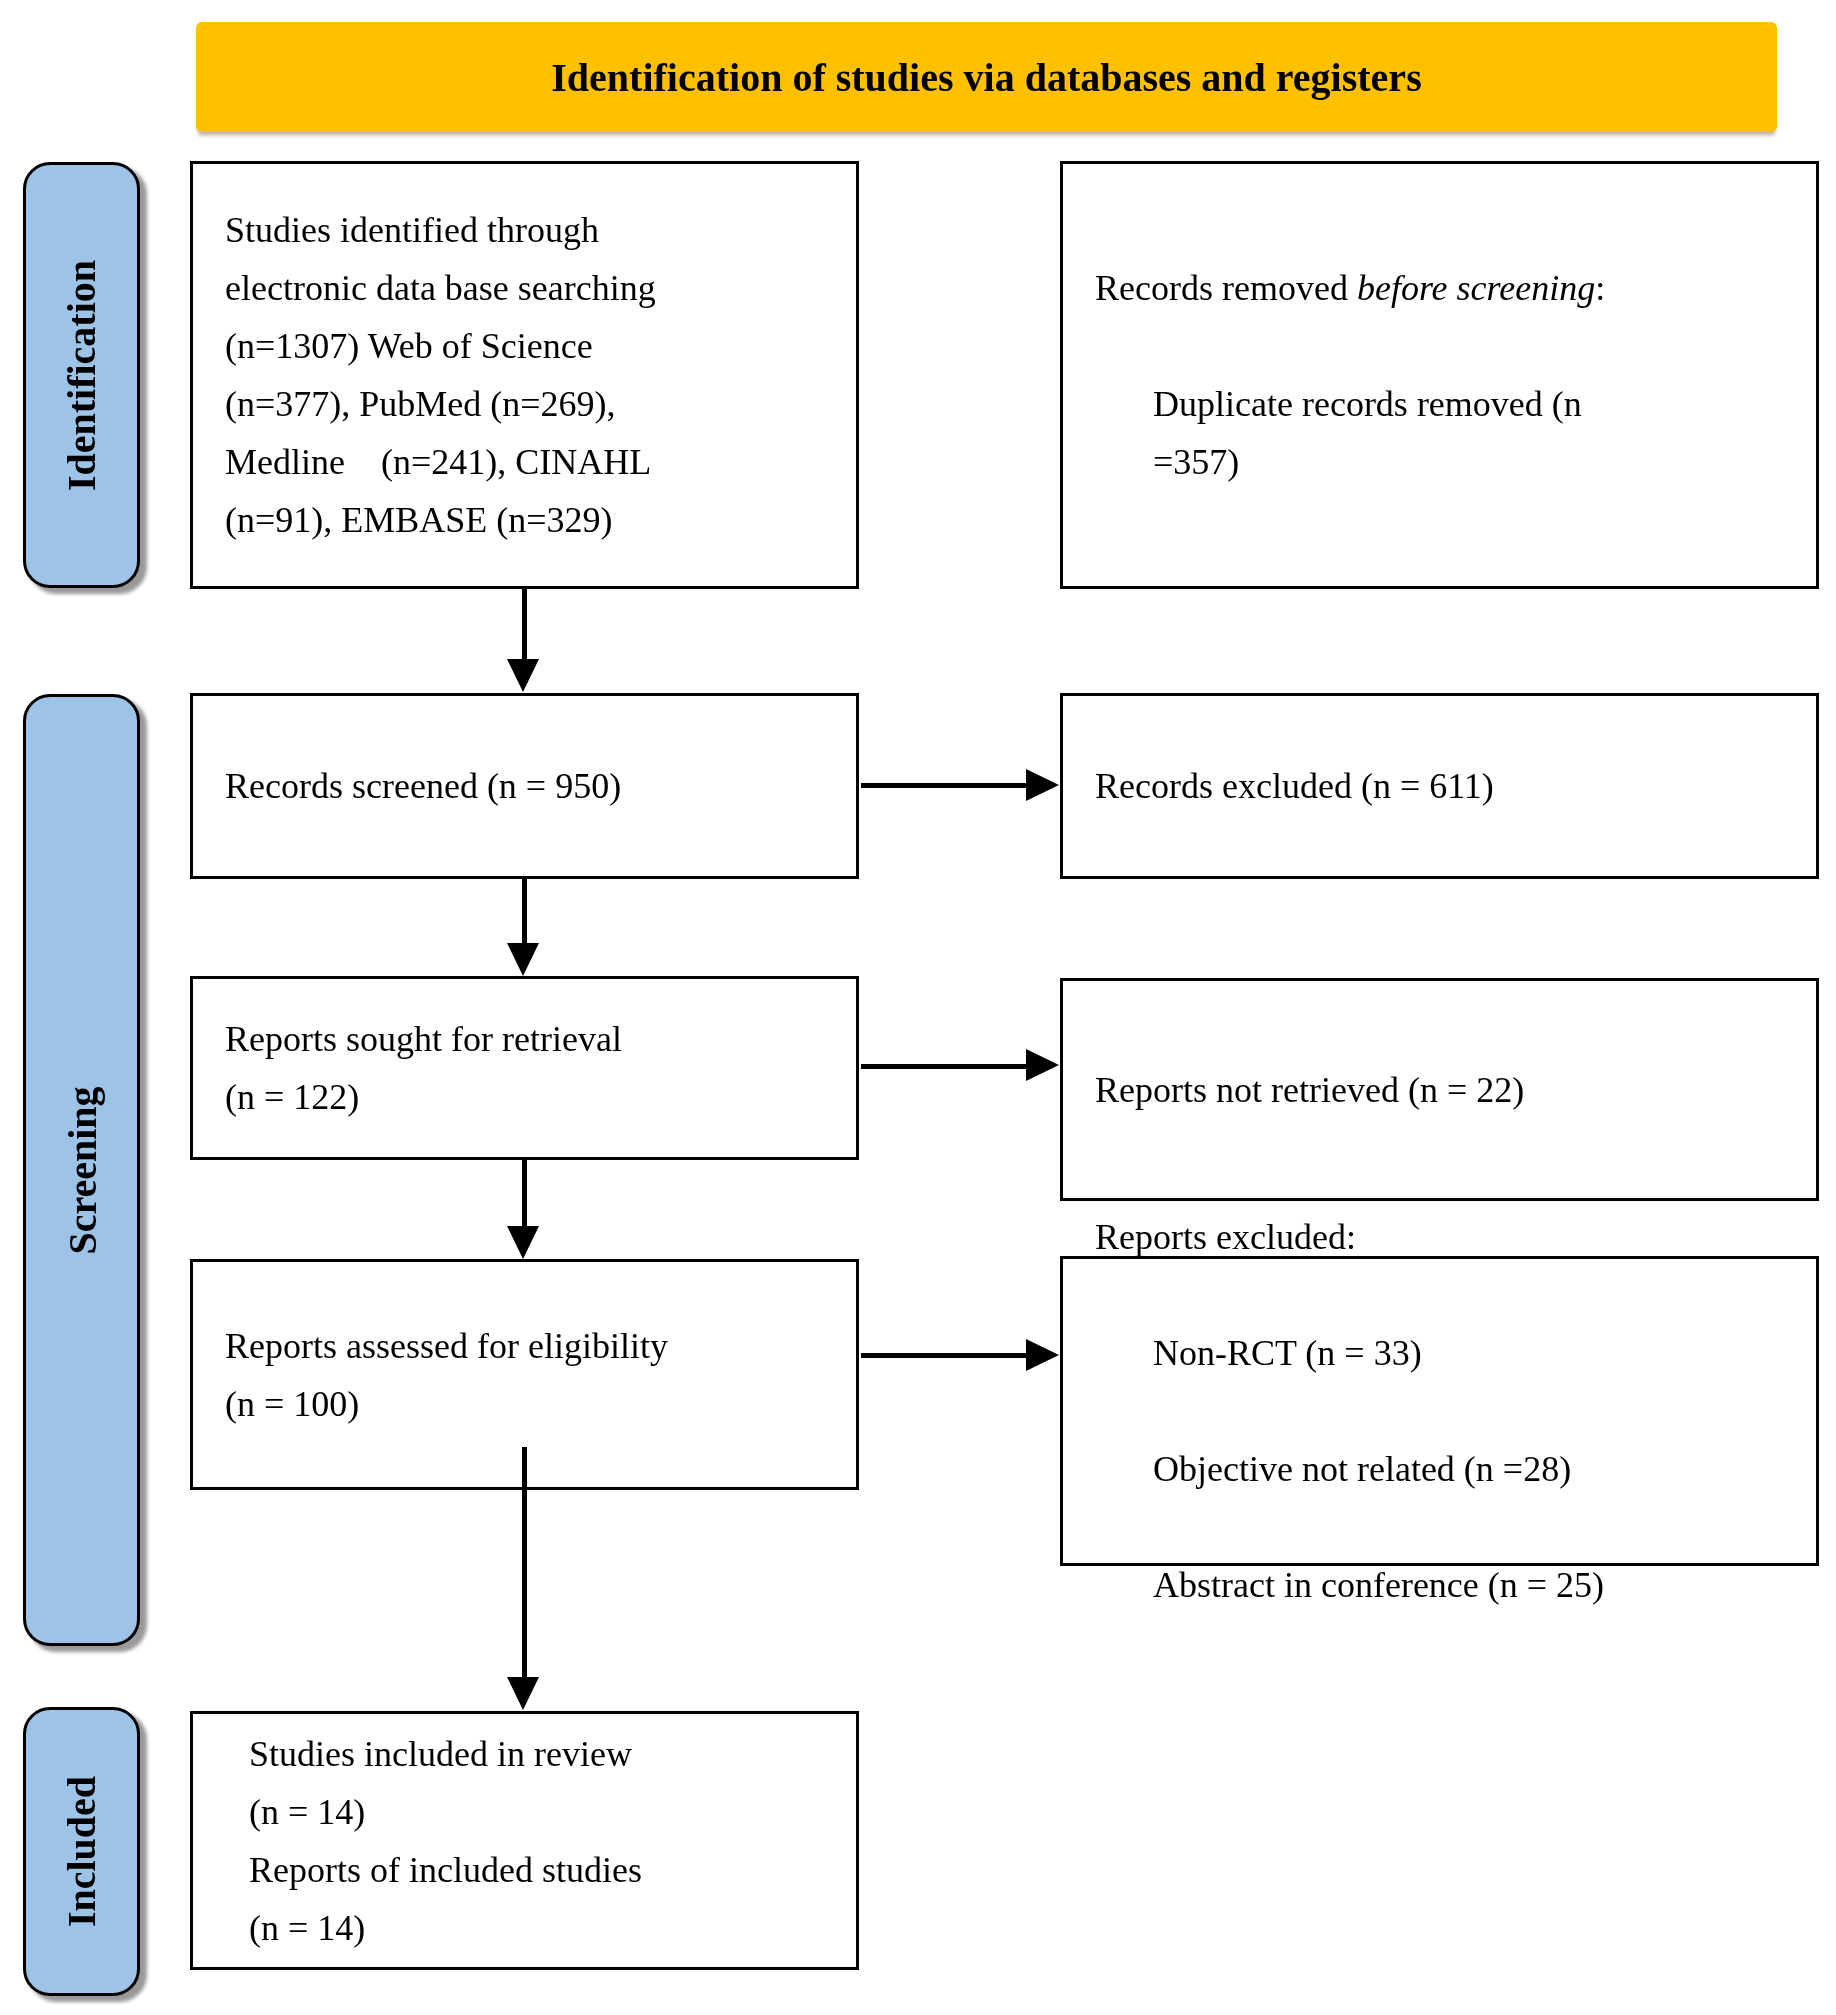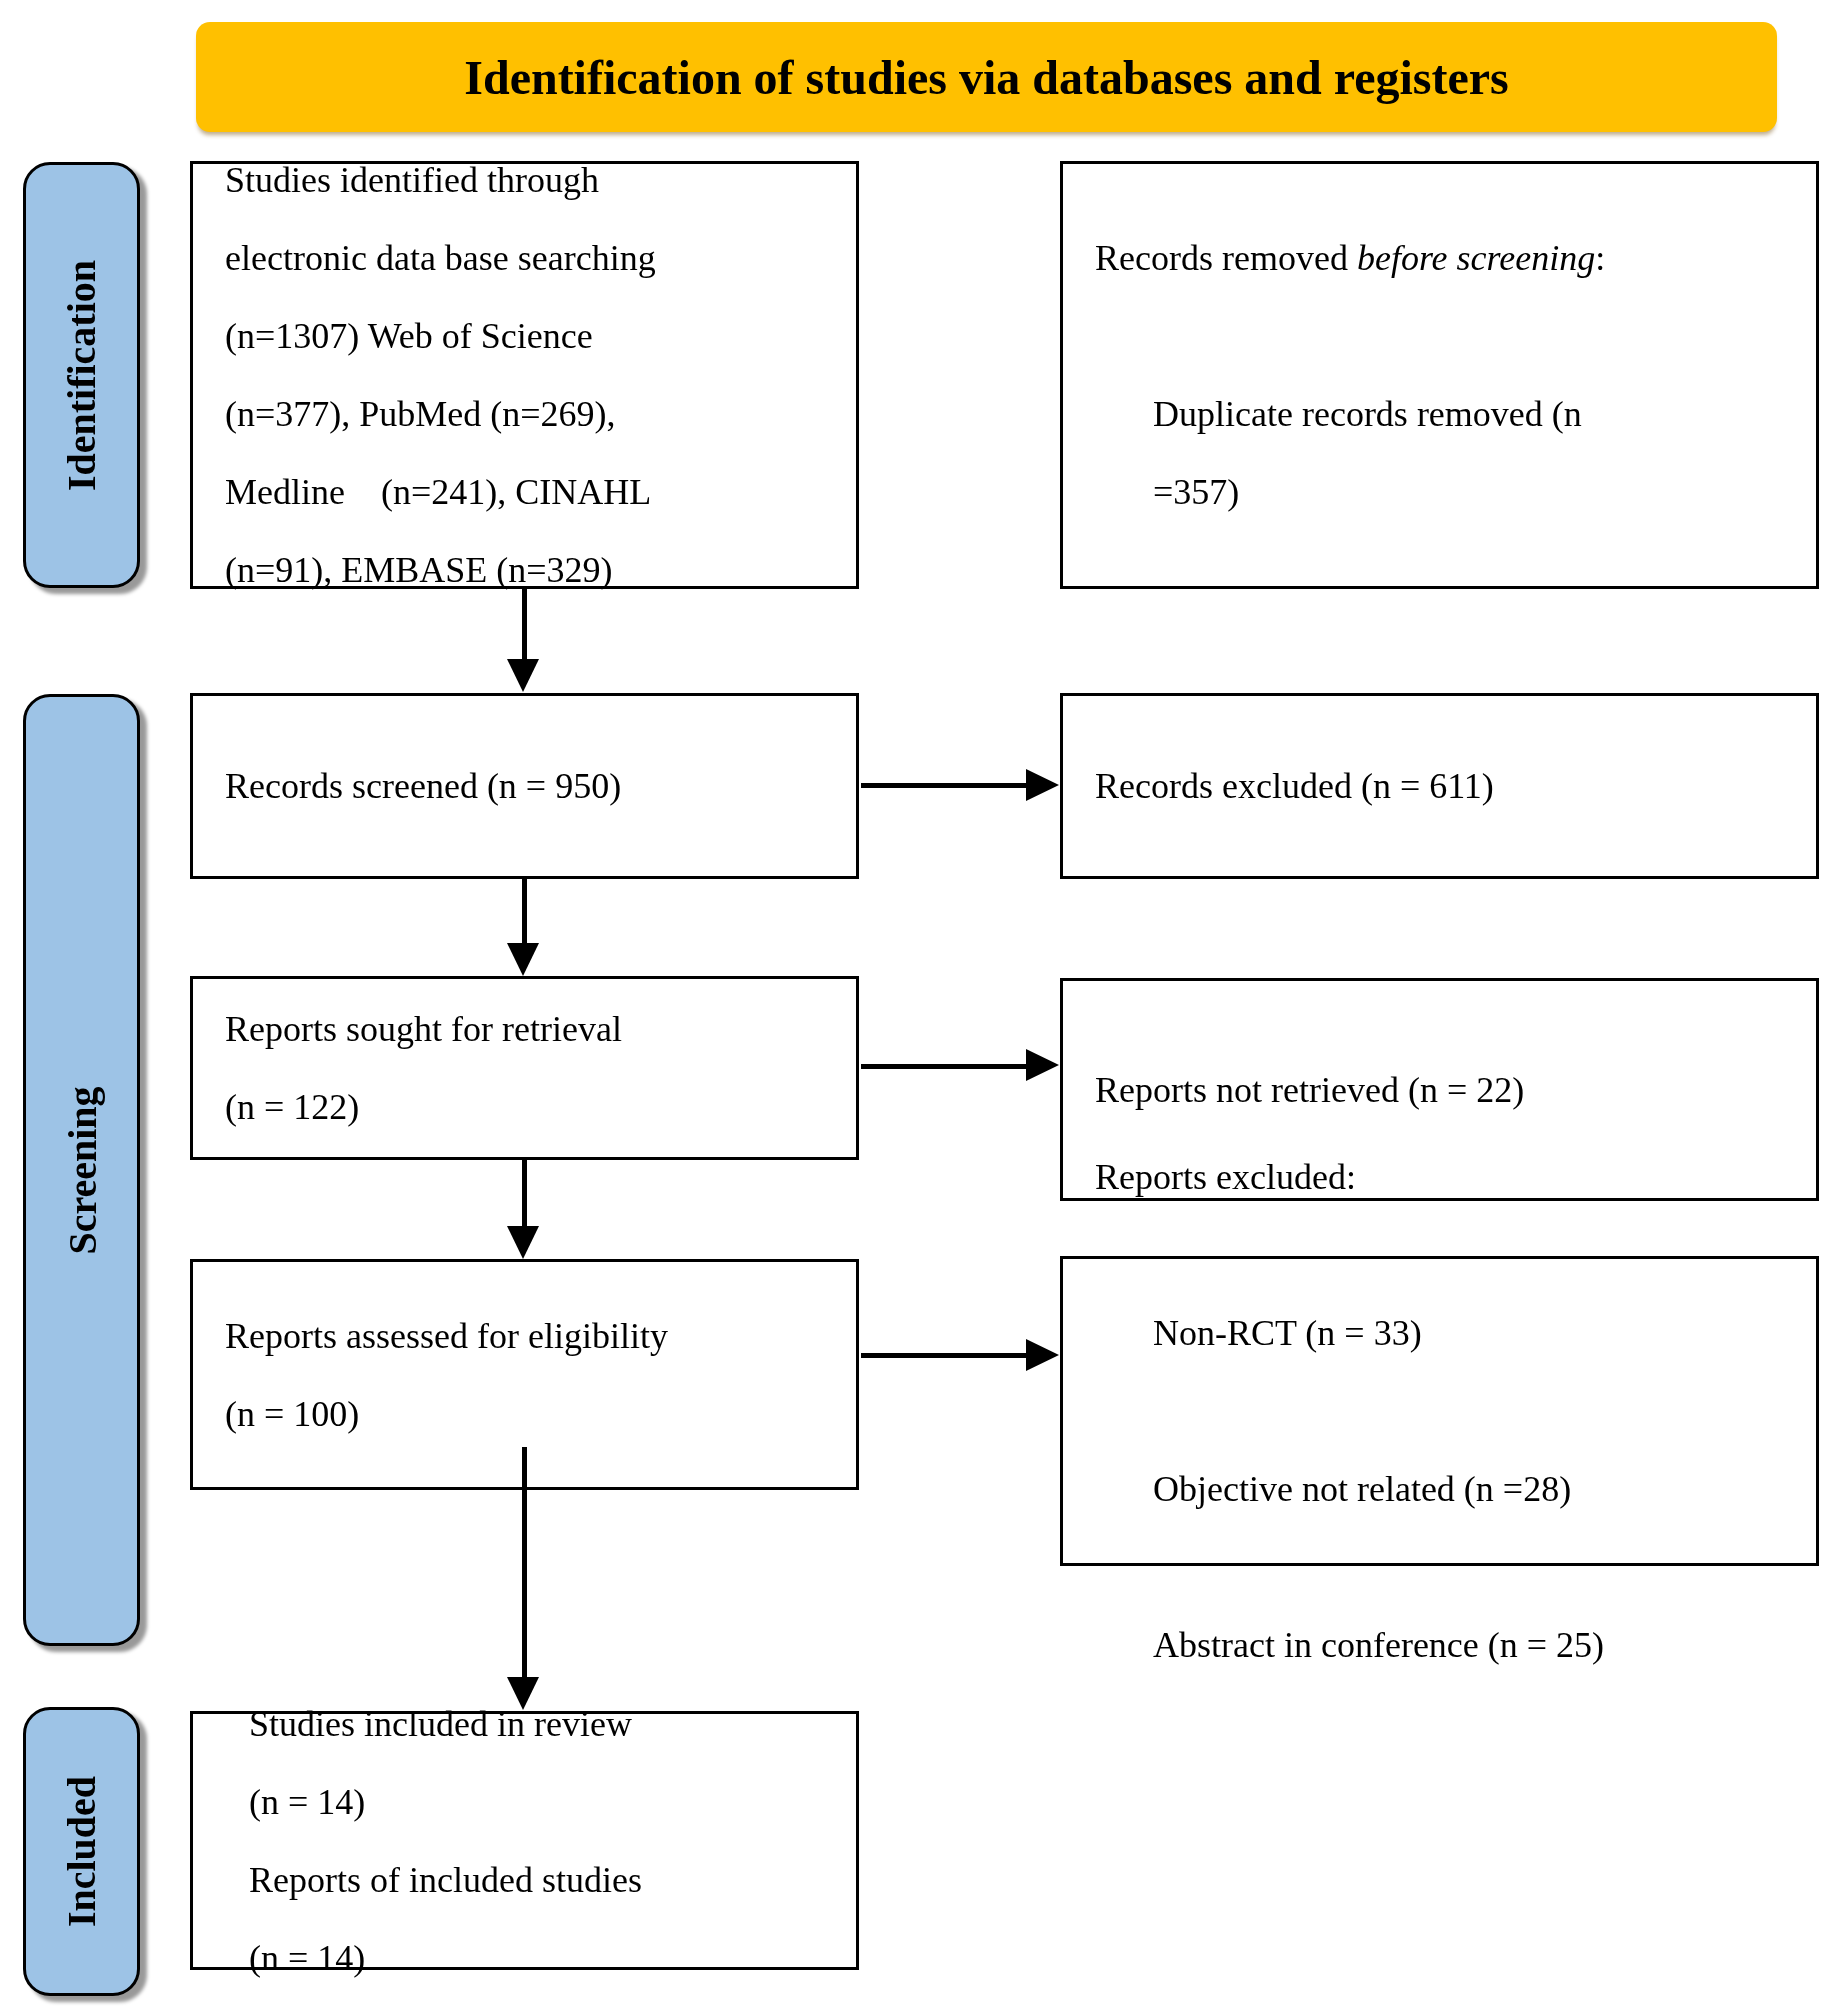--- a/index.html
+++ b/index.html
@@ -7,41 +7,41 @@
     --stage-bg:#9DC3E6;
     --line:#000000;
     --text:#000000;
   }
   *{box-sizing:border-box;margin:0;padding:0;}
   body{background:#ffffff;font-family:"Liberation Serif","DejaVu Serif",serif;color:var(--text);}
   .canvas{position:relative;width:1836px;height:2015px;background:#ffffff;overflow:hidden;}
 
   .banner{
     position:absolute;left:196px;top:22px;width:1581px;height:110px;
-    background:var(--banner-bg);border-radius:14px;
+    background:var(--banner-bg);border-radius:6px;
     display:flex;align-items:center;justify-content:center;
-    font-weight:bold;font-size:48px;
+    font-weight:bold;font-size:40px;
     box-shadow:0 5.6px 4.5px -2.8px rgba(110,70,0,0.45);
   }
 
   .stage{
     position:absolute;left:23.4px;width:117px;
     background:var(--stage-bg);border:3.3px solid var(--line);border-radius:27px;
     box-shadow:6.7px 5.6px 3.9px rgba(0,0,0,0.40);
     display:flex;align-items:center;justify-content:center;
   }
   .stage .vtxt{transform:rotate(-90deg);white-space:nowrap;font-weight:bold;font-size:40px;}
 
   .flowbox{
     position:absolute;background:#ffffff;border:3.9px solid var(--line);
     display:flex;align-items:center;
   }
   .txt{
     padding:11px 22px 11px 32px;
-    font-size:36px;line-height:78px;white-space:pre-line;
+    font-size:36px;line-height:58px;white-space:pre-line;
   }
   .indent{padding-left:58px;}
   .pre{white-space:pre-line;}
   em{font-style:italic;}
 
   .vline{position:absolute;width:5px;background:var(--line);}
   .vhead{position:absolute;width:0;height:0;border-left:16.7px solid transparent;border-right:16.7px solid transparent;border-top:33px solid var(--line);}
   .hline{position:absolute;height:5px;background:var(--line);}
   .hhead{position:absolute;width:0;height:0;border-top:16.7px solid transparent;border-bottom:16.7px solid transparent;border-left:33px solid var(--line);}
 </style>

